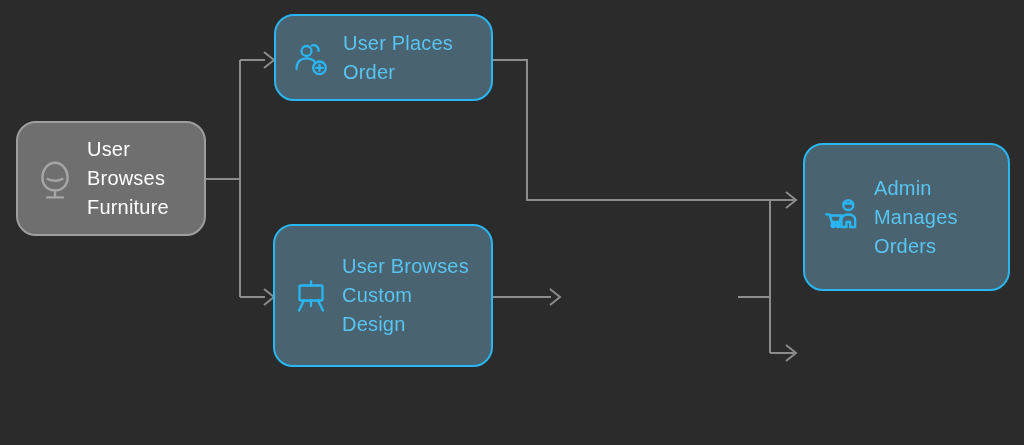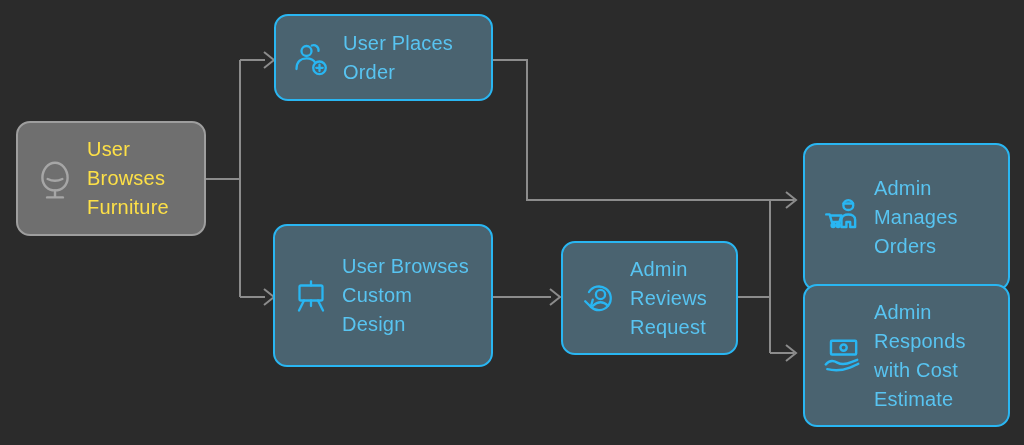--- a/index.html
+++ b/index.html
@@ -5,27 +5,27 @@
   html,body{margin:0;padding:0;background:#2b2b2b;}
   .canvas{
     position:relative;width:1024px;height:445px;background:#2b2b2b;overflow:hidden;
     font-family:"Liberation Sans",sans-serif;
   }
   .edges{position:absolute;left:0;top:0;width:1024px;height:445px;}
   .edges path{stroke:#8c8c8c;stroke-width:2;fill:none;}
   .node{
     position:absolute;display:flex;align-items:center;gap:11px;
     box-sizing:border-box;padding:0 12px 0 16px;
-    border-radius:14px;
+    border-radius:20px;
   }
   .node.action{
     background:#4a6370;border:2.5px solid #29b6f2;color:#58c4f1;
   }
   .node.start{
-    background:#6f6f6f;border:2px solid #9e9e9e;color:#fde047;justify-content:space-between;
+    background:#6f6f6f;border:2px solid #9e9e9e;color:#ffffff;justify-content:space-between;
   }
   .node .icon{flex:0 0 auto;display:flex;align-items:center;}
   .node .icon svg{display:block;}
   .node .label{
     font-size:20px;line-height:29px;letter-spacing:.2px;
   }
   .node.action .icon svg *{stroke:#29b6f2;}
   .node.start .icon svg *{stroke:#a6a6a6;}
   .icon svg *{fill:none;stroke-width:2.3;stroke-linecap:round;stroke-linejoin:round;}
   .icon svg .fill{fill:#29b6f2;stroke:none;}
@@ -85,51 +85,29 @@
         <rect x="8.5" y="9.5" width="23" height="15" rx="1.5"></rect>
         <path d="M20 5.5 V9.5"></path>
         <path d="M13 24.5 L8 34.5"></path>
         <path d="M27 24.5 L32 34.5"></path>
         <path d="M20 24.5 V30"></path>
       </svg>
     </span>
     <span class="label">User Browses Custom Design</span>
   </div>
 
-  <div class="node action" style="left:561px;top:241px;width:177px;height:114px">
-    <span class="icon">
-      <svg width="40" height="40" viewBox="0 0 40 40">
-        <path d="M11.8 28.8 A11.8 11.8 0 1 0 10 14"></path>
-        <path d="M6.2 23.2 L11.8 28.8 L13.8 21.6"></path>
-        <circle cx="21.5" cy="16.5" r="4.6"></circle>
-        <path d="M13.8 27.8 Q21.5 20.8 29.2 27.8"></path>
-      </svg>
-    </span>
-    <span class="label">Admin Reviews Request</span>
-  </div>
 
   <div class="node action" style="left:803px;top:143px;width:207px;height:148px">
     <span class="icon">
       <svg width="42" height="42" viewBox="0 0 40 40">
         <circle cx="26" cy="8.7" r="4.7"></circle>
         <path d="M21.5 7.2 H30.5"></path>
         <path d="M19.5 29.5 V22.5 C19.5 16 32.5 16 32.5 22.5 V29.5 H27.8 V24.8 H24.2 V29.5 Z"></path>
         <path d="M5 17.5 H8.2 L10.3 24.8 H17.5 L19.5 18.5 H8.8"></path>
         <circle class="fill" cx="11.6" cy="28" r="1.5"></circle>
         <circle class="fill" cx="16.3" cy="28" r="1.5"></circle>
       </svg>
     </span>
     <span class="label">Admin Manages Orders</span>
   </div>
 
-  <div class="node action" style="left:803px;top:284px;width:207px;height:143px">
-    <span class="icon">
-      <svg width="42" height="42" viewBox="0 0 40 40">
-        <rect x="9.5" y="5.5" width="24" height="13" rx="1"></rect>
-        <circle cx="21.5" cy="12" r="3"></circle>
-        <path d="M4.5 28 C8 23.8 12 24.3 15.5 26.3 C19 28.3 25 27.6 29.5 25.6 L34.5 23.6"></path>
-        <path d="M6 32.5 C12 34 20.5 33.8 27.5 31 C30.5 29.8 33.5 28.6 35.5 27.4"></path>
-      </svg>
-    </span>
-    <span class="label">Admin Responds with Cost Estimate</span>
-  </div>
 
 </div>
 
 </body></html>

